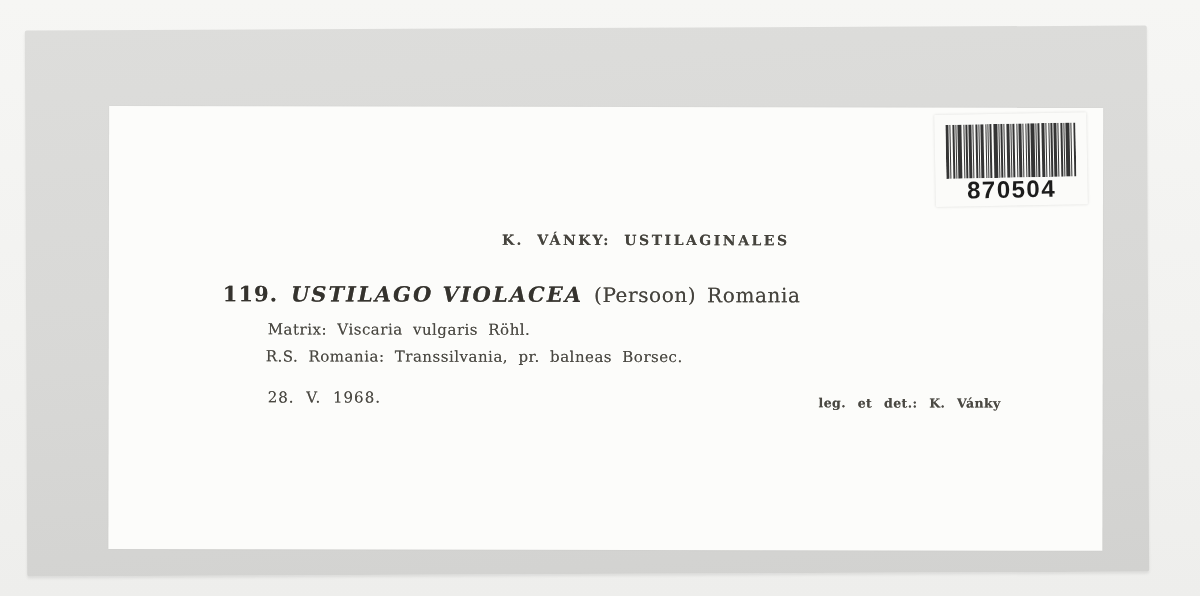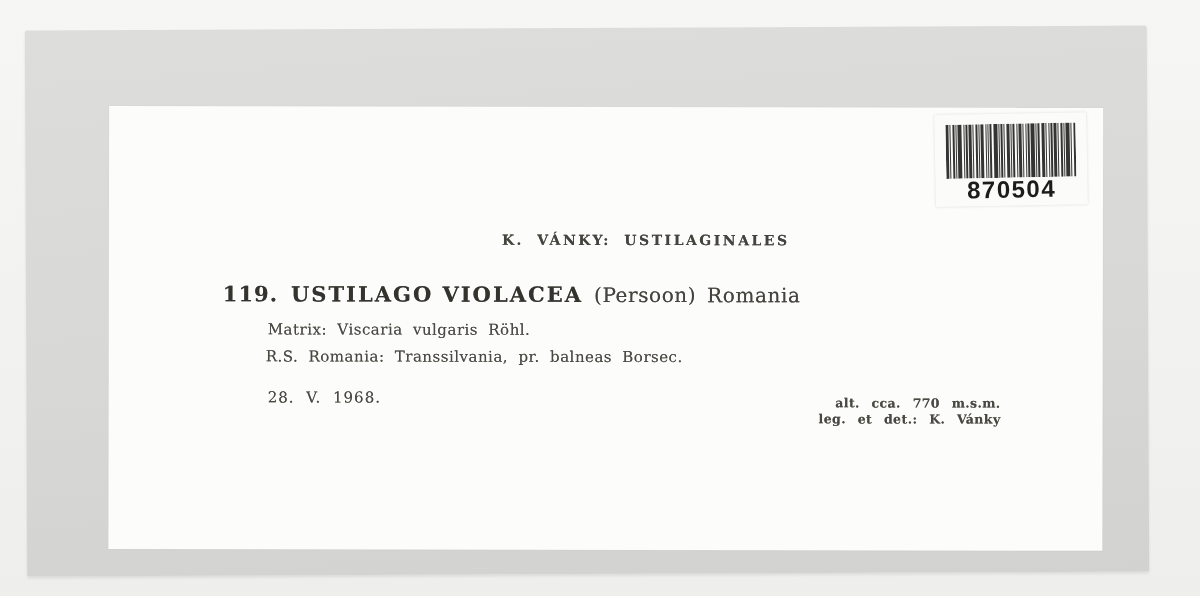--- a/index.html
+++ b/index.html
@@ -63,20 +63,21 @@
     letter-spacing: 1px;
     margin-right: 13px;
     color: #35332e;
   }
   .title-line .species {
     font-size: 21px;
     font-weight: 700;
     letter-spacing: 2px;
     margin-right: 11px;
     color: #35332e;
+    font-style: italic;
   }
   .title-line .authority {
     font-size: 20px;
     font-weight: 400;
     letter-spacing: 0.6px;
     word-spacing: 4px;
     color: #45433d;
   }
   .body-line {
     position: absolute;
@@ -153,21 +154,20 @@
         <span class="coll-number">119.</span><span class="species">USTILAGO VIOLACEA</span><span class="authority">(Persoon) Romania</span>
       </div>
 
       <div class="body-line locality-line">R.S. Romania: Transsilvania, pr. balneas Borsec.</div>
 
       <div class="body-line matrix-line">Matrix: Viscaria vulgaris Röhl.</div>
 
       <div class="body-line date-line">28. V. 1968.</div>
 
       <div class="side-block">
-        <div>alt. cca. 770 m.s.m.</div>
         <div>leg. et det.: K. Vánky</div>
       </div>
 
       <div class="barcode-sticker">
         <div class="barcode-bars">
             <div class="bar" style="width: 3px; flex: 0 0 3px;"></div>
             <div class="gap" style="width: 1px; flex: 0 0 1px;"></div>
             <div class="bar" style="width: 1px; flex: 0 0 1px;"></div>
             <div class="gap" style="width: 2px; flex: 0 0 2px;"></div>
             <div class="bar" style="width: 2px; flex: 0 0 2px;"></div>

